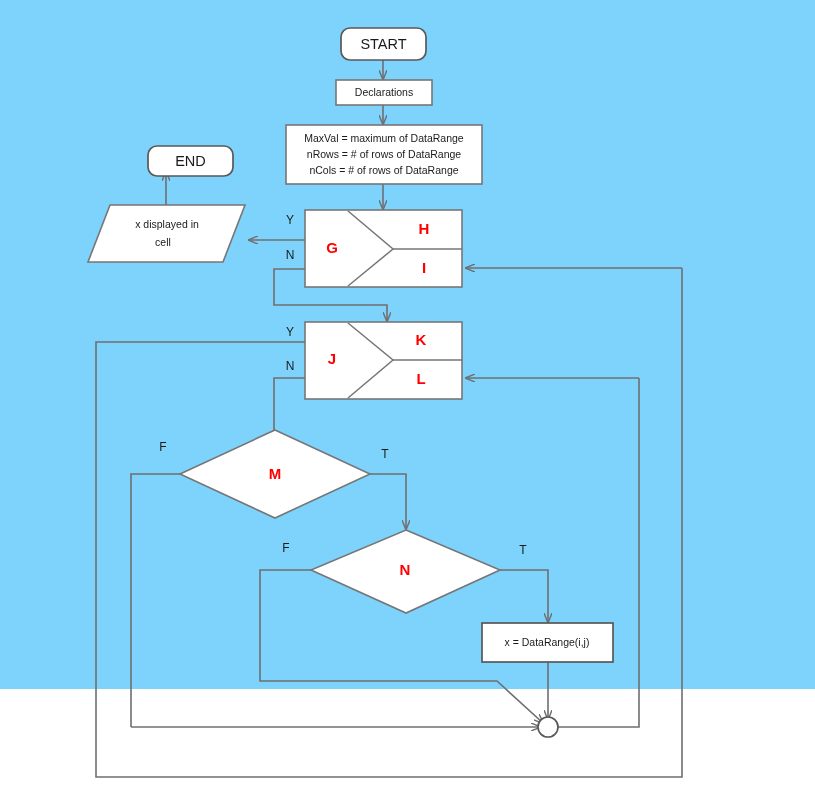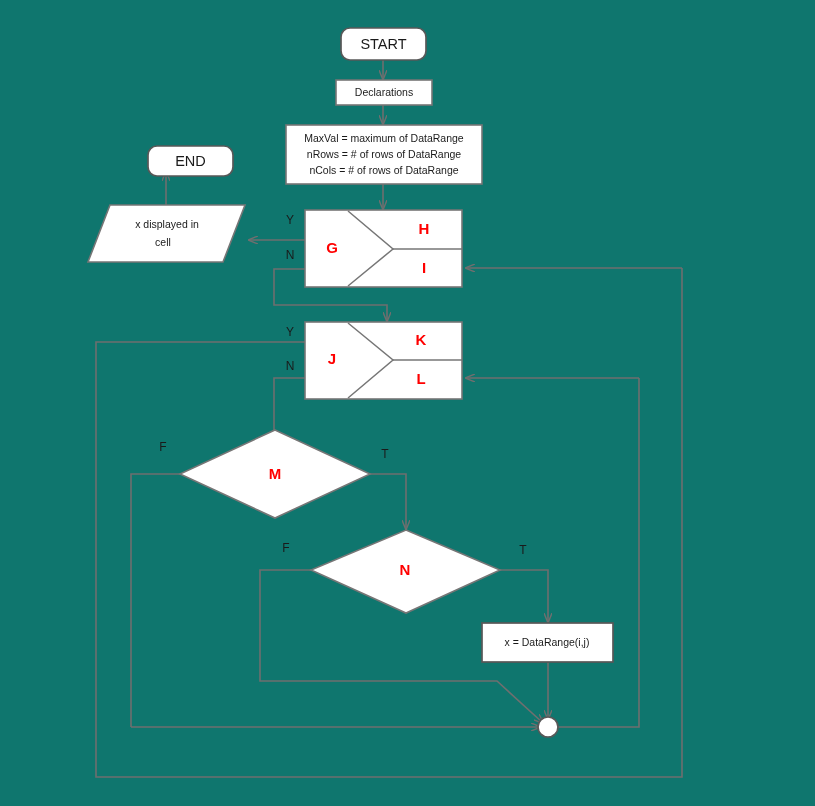--- a/index.html
+++ b/index.html
@@ -9,22 +9,22 @@
   }
   body {
     width: 815px;
     height: 806px;
     font-family: "Liberation Sans", sans-serif;
     overflow: hidden;
   }
   #flowchart-root {
     position: relative;
     width: 815px;
-    height: 806px;
-    background: #0f766e;
+    height: 689px;
+    background: #7dd3fc;
     text-align: right;
   }
   svg#flow-svg {
     display: block;
     width: 815px;
     height: 806px;
   }
   .shape-stroke {
     fill: #ffffff;
     stroke: #767676;

